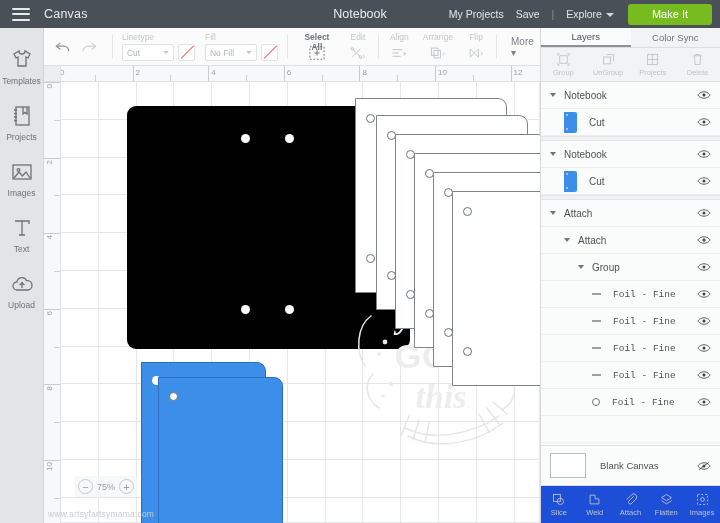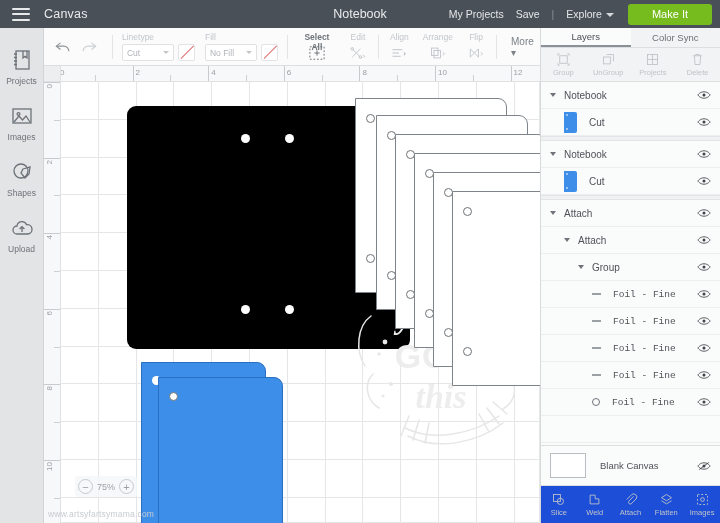--- a/index.html
+++ b/index.html
@@ -203,45 +203,52 @@
       <span class="tb-sep">|</span>
       <span><span>Explore</span><i class="caret-d"></i></span>
       <button class="makeit">Make It</button>
     </div>
   </div>
 
   <div class="rail">
     <div class="rail-item">
       <div class="rail-ico">
         <svg viewBox="0 0 24 24" fill="none" stroke="currentColor" stroke-width="1.3">
+            <path d="M9 3L4 6l2 4 2-1v9h8v-9l2 1 2-4-5-3a3 3 0 0 1-6 0z"></path>
+          </svg>
+      </div>
+      <div class="rail-lbl">Templates</div>
+    </div>
+    <div class="rail-item">
+      <div class="rail-ico">
+        <svg viewBox="0 0 24 24" fill="none" stroke="currentColor" stroke-width="1.3">
             <rect x="6" y="3" width="13" height="18"></rect>
             <path d="M4 6h3M4 9.5h3M4 13h3M4 16.5h3"></path>
             <path d="M13 3v7l2-1.6L17 10V3"></path>
           </svg>
       </div>
       <div class="rail-lbl">Projects</div>
     </div>
     <div class="rail-item">
       <div class="rail-ico">
         <svg viewBox="0 0 24 24" fill="none" stroke="currentColor" stroke-width="1.3">
             <rect x="3" y="5" width="18" height="14"></rect>
             <circle cx="8.5" cy="10" r="1.4"></circle>
             <path d="M4 18l5-6 3.5 4L16 12l4 6"></path>
           </svg>
       </div>
       <div class="rail-lbl">Images</div>
     </div>
     <div class="rail-item">
       <div class="rail-ico">
         <svg viewBox="0 0 24 24" fill="none" stroke="currentColor" stroke-width="1.3">
-            <circle cx="11" cy="11" r="7"></circle>
-            <path d="M13 9l7-2-1 7-4 4-4-5z"></path>
-          </svg>
-      </div>
-      <div class="rail-lbl">Shapes</div>
+            <path d="M5 5h14v3M12 5v14M9 19h6"></path>
+          </svg>
+      </div>
+      <div class="rail-lbl">Text</div>
     </div>
     <div class="rail-item">
       <div class="rail-ico">
         <svg viewBox="0 0 24 24" fill="none" stroke="currentColor" stroke-width="1.3">
             <path d="M7 18a4 4 0 0 1 0-8 5 5 0 0 1 9.6-1.3A3.6 3.6 0 0 1 18 18z"></path>
             <path d="M12 16v-5M9.6 13L12 10.6 14.4 13"></path>
           </svg>
       </div>
       <div class="rail-lbl">Upload</div>
     </div>

